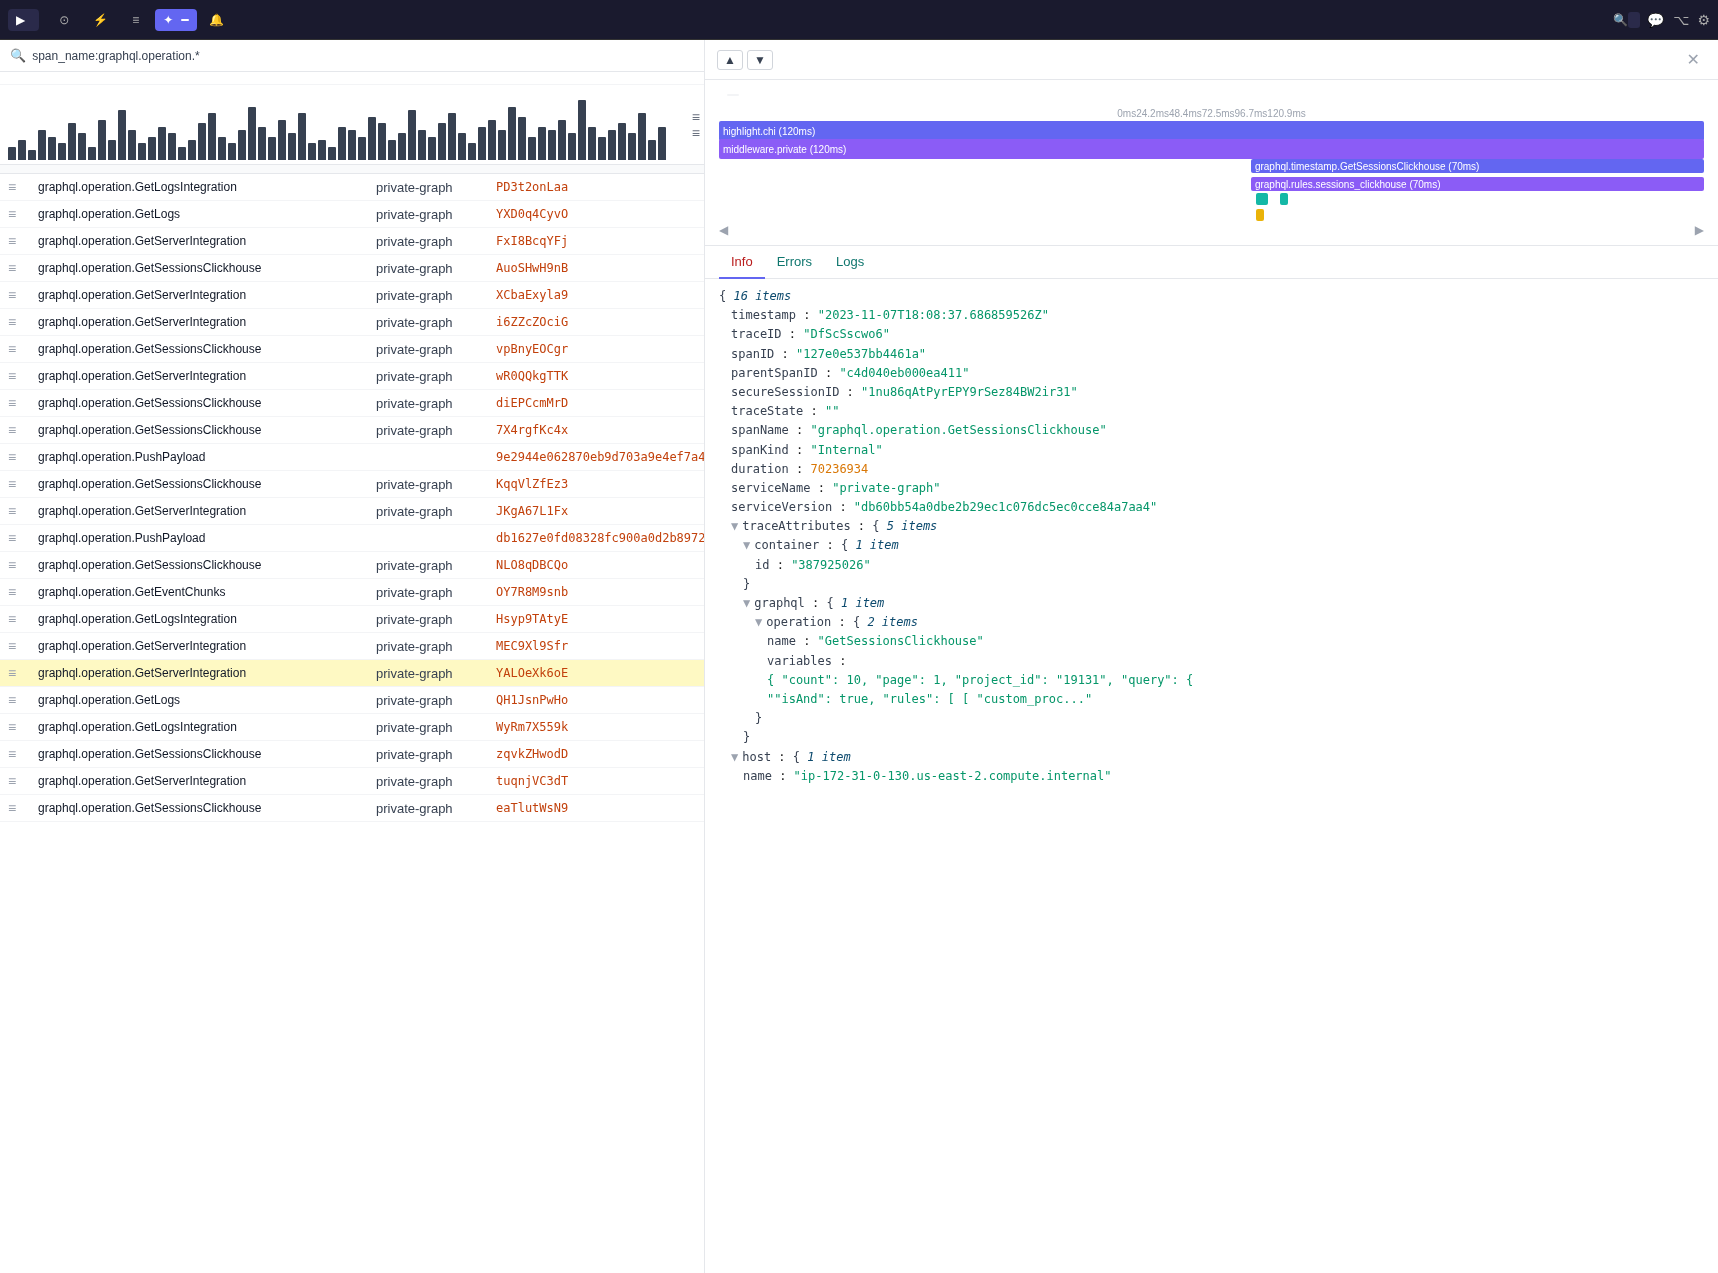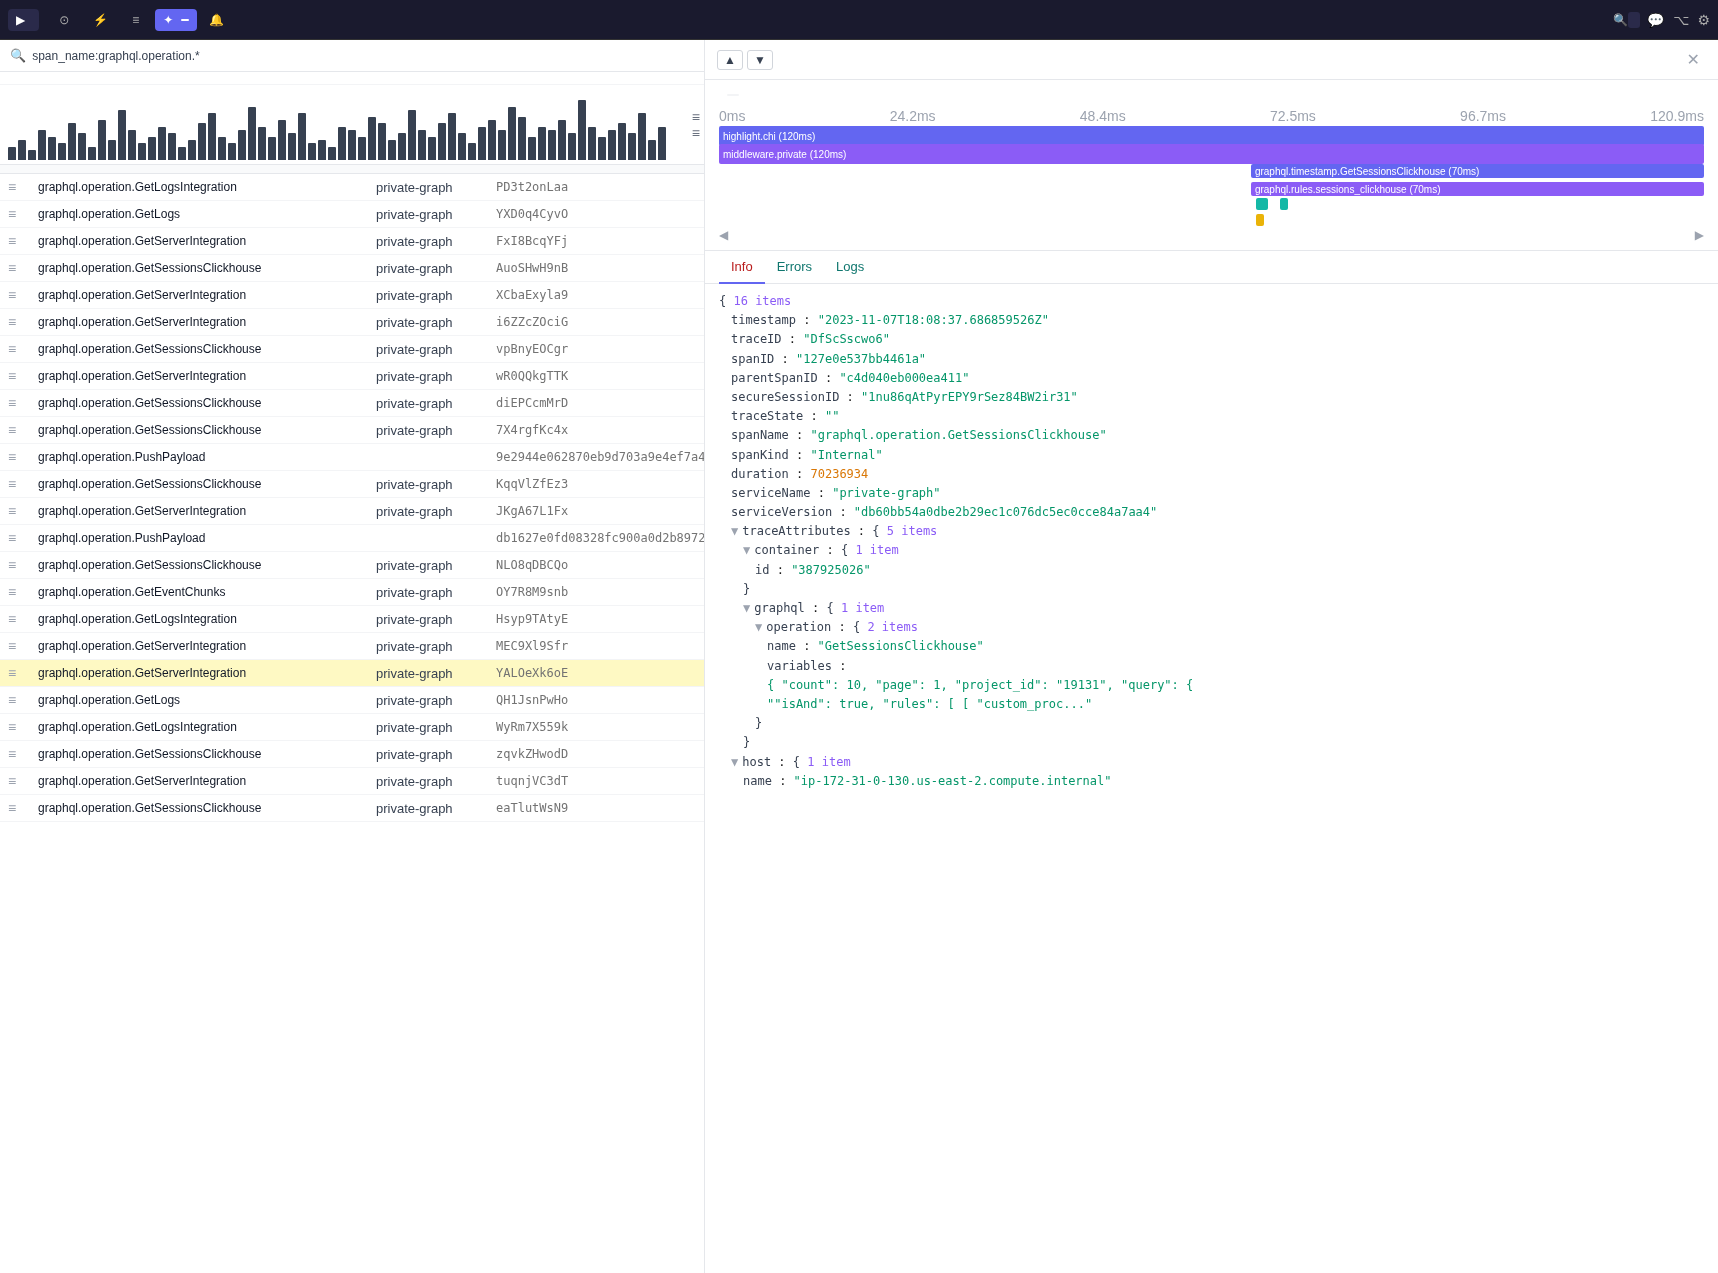--- a/index.html
+++ b/index.html
@@ -77,21 +77,21 @@
     .table-body { overflow-y: auto; flex: 1; }
     .table-row {
       display: grid; grid-template-columns: 30px 1fr 120px 160px 40px;
       padding: 5px 8px; border-bottom: 1px solid #f3f4f6;
       align-items: center; cursor: pointer; font-size: 12px;
     }
     .table-row.selected { background: #fef9c3; }
     .row-menu { color: #9ca3af; font-size: 14px; }
     .row-span { color: #111827; font-size: 12px; }
     .row-service { color: #374151; font-size: 13px; }
-    .row-trace { color: #737373; font-size: 12px; font-family: monospace; }
+    .row-trace { color: #c2410c; font-size: 12px; font-family: monospace; }
     .row-latency { color: #374151; font-size: 12px; text-align: right; }
 
     
     .right-panel { flex: 1; display: flex; flex-direction: column; overflow: hidden; background: #fff; }
 
     
     .right-header {
       display: flex; align-items: center; justify-content: space-between;
       padding: 8px 12px; border-bottom: 1px solid #e5e7eb;
     }
@@ -102,22 +102,22 @@
 
     
     .trace-title { padding: 10px 14px 4px; }
     .trace-name { font-size: 20px; font-weight: 600; color: #111827; }
     .trace-meta { display: flex; align-items: center; gap: 8px; font-size: 12px; color: #6b7280; margin-top: 4px; }
     .trace-meta .duration { background: #f3f4f6; border-radius: 4px; padding: 1px 6px; font-size: 11px; color: #374151; }
 
     
     .timeline-section { padding: 8px 14px; border-bottom: 1px solid #e5e7eb; }
     .timeline-axis {
-      display: flex; justify-content: space-between;
-      font-size: 14px; color: #9ca3af; margin-bottom: 4px;
+      display: flex; justify-content: center;
+      font-size: 10px; color: #9ca3af; margin-bottom: 4px;
     }
     .timeline-bars { display: flex; flex-direction: column; gap: 2px; }
     .timeline-bar-row { display: flex; align-items: center; height: 16px; position: relative; }
     .tbar {
       height: 20px; border-radius: 2px; position: absolute;
       display: flex; align-items: center; padding: 0 4px;
       font-size: 10px; color: #fff; white-space: nowrap; overflow: hidden;
     }
 
     
@@ -130,21 +130,21 @@
     }
     .detail-tab.active { color: #b91c1c; border-bottom-color: #6366f1; font-weight: 500; }
 
     
     .json-tree { padding: 8px 14px; overflow-y: auto; flex: 1; font-size: 12px; font-family: monospace; }
     .json-line { line-height: 1.6; }
     .json-key { color: #374151; }
     .json-val-str { color: #059669; }
     .json-val-num { color: #d97706; }
     .json-brace { color: #374151; }
-    .json-comment { color: #8b5cf6; }
+    .json-comment { color: #0c4a6e; font-style: italic; }
     .json-collapse { cursor: pointer; color: #9ca3af; margin-right: 4px; user-select: none; }
     .indent-1 { padding-left: 12px; }
     .indent-2 { padding-left: 24px; }
     .indent-3 { padding-left: 36px; }
     .indent-4 { padding-left: 48px; }
   </style>
 </head>
 <body>
 
 <nav class="top-nav">

